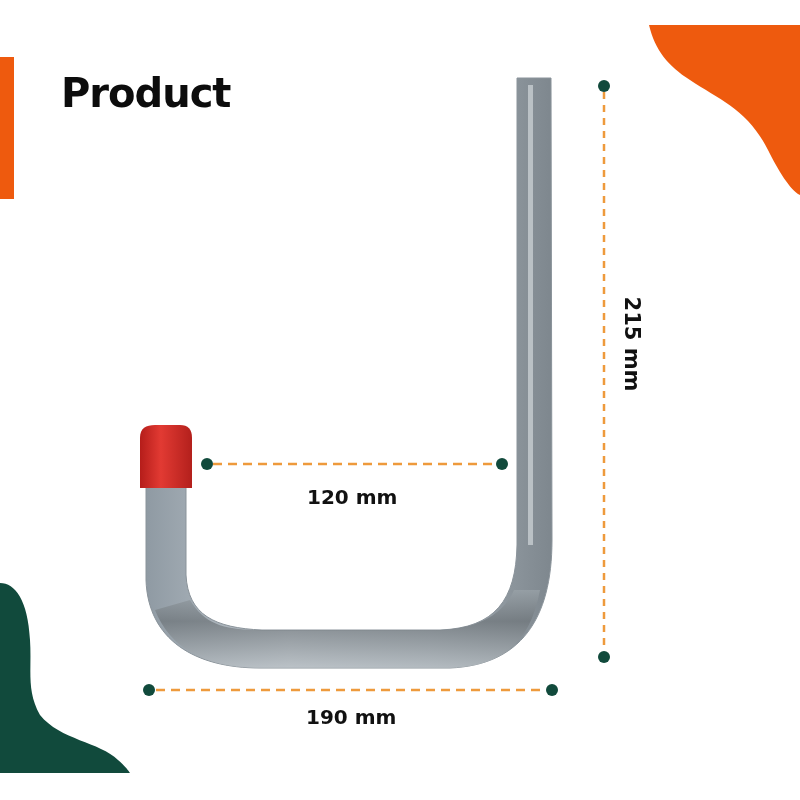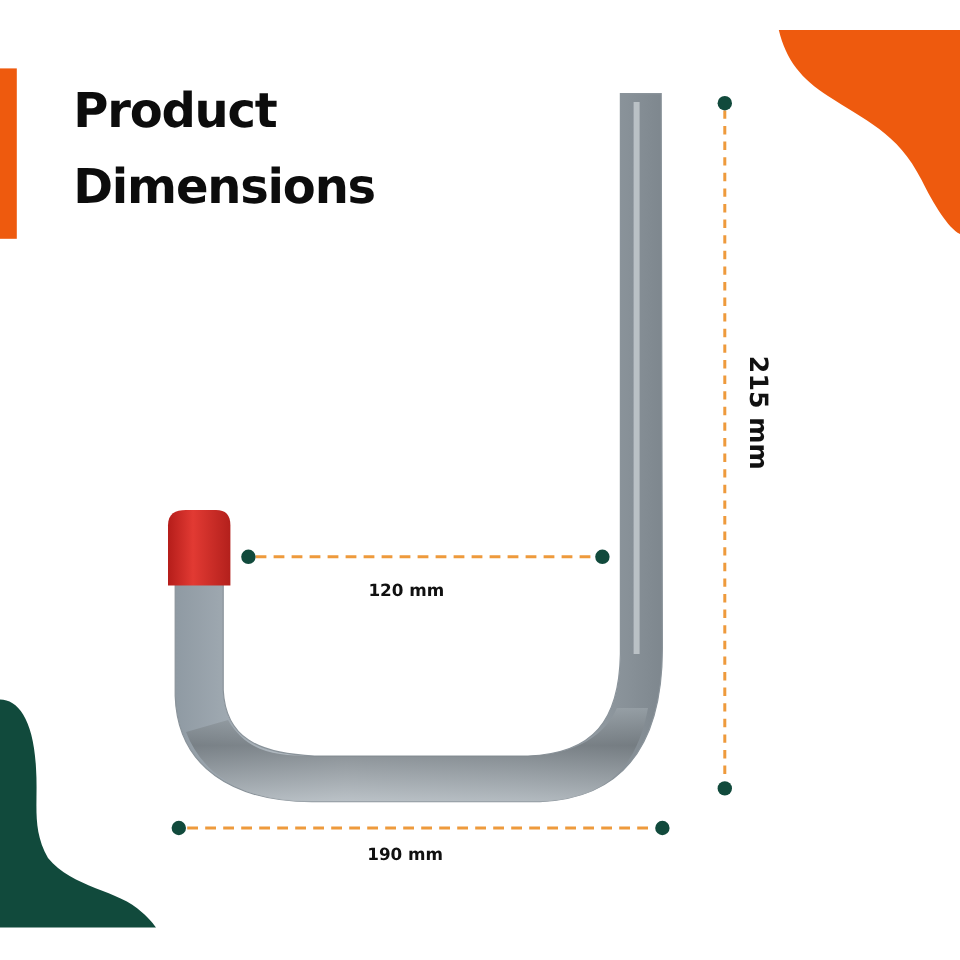--- a/index.html
+++ b/index.html
@@ -1,35 +1,34 @@
 <!DOCTYPE html>
 <html><head>
 <meta charset="utf-8">
 <style>
   html, body { margin: 0; padding: 0; }
   body { width: 800px; height: 800px; position: relative; overflow: hidden; background: #ffffff; font-family: "DejaVu Sans", sans-serif; }
   .accent-bar { position: absolute; left: 0; top: 57px; width: 14px; height: 142px; background: #ee5a0e; }
   .title { position: absolute; left: 33px; top: 62px; font-weight: bold; font-size: 40px; line-height: 63px; color: #0c0c0c; letter-spacing: -1px; margin-left: 28px; }
   .blob { position: absolute; }
-  .label { position: absolute; font-weight: bold; font-size: 14px; color: #111; white-space: nowrap; }
+  .label { position: absolute; font-weight: bold; font-size: 20px; color: #111; white-space: nowrap; }
   .label-vert { position: absolute; left: 632px; top: 344px; transform: translate(-50%,-50%) rotate(90deg); font-weight: bold; font-size: 21px; color: #111; white-space: nowrap; }
   svg.overlay { position: absolute; left: 0; top: 0; }
 </style>
 </head>
 <body>
 
 <svg class="blob" width="800" height="800" style="left:0;top:0;">
   <path d="M649 25 L800 25 L800 195 C790 190 778 170 768 150 C748 110 720 100 690 80 C668 66 655 50 649 25 Z" fill="#ee5a0e"></path>
   <path d="M0 583 C15 583 28 600 30 640 C32 670 26 690 40 715 C60 740 100 742 118 760 C125 766 128 770 130 773 L0 773 Z" fill="#114a3c"></path>
 </svg>
 
 <div class="accent-bar"></div>
 <div class="title">
   <div>Product</div>
-  <div>Dimensions</div>
 </div>
 
 <svg class="overlay" width="800" height="800">
   <defs>
     <linearGradient id="metalV" x1="0" x2="1" y1="0" y2="0">
       <stop offset="0" stop-color="#8f9aa3"></stop>
       <stop offset="0.35" stop-color="#c4cbd1"></stop>
       <stop offset="0.7" stop-color="#a7b0b7"></stop>
       <stop offset="1" stop-color="#7e878e"></stop>
     </linearGradient>

